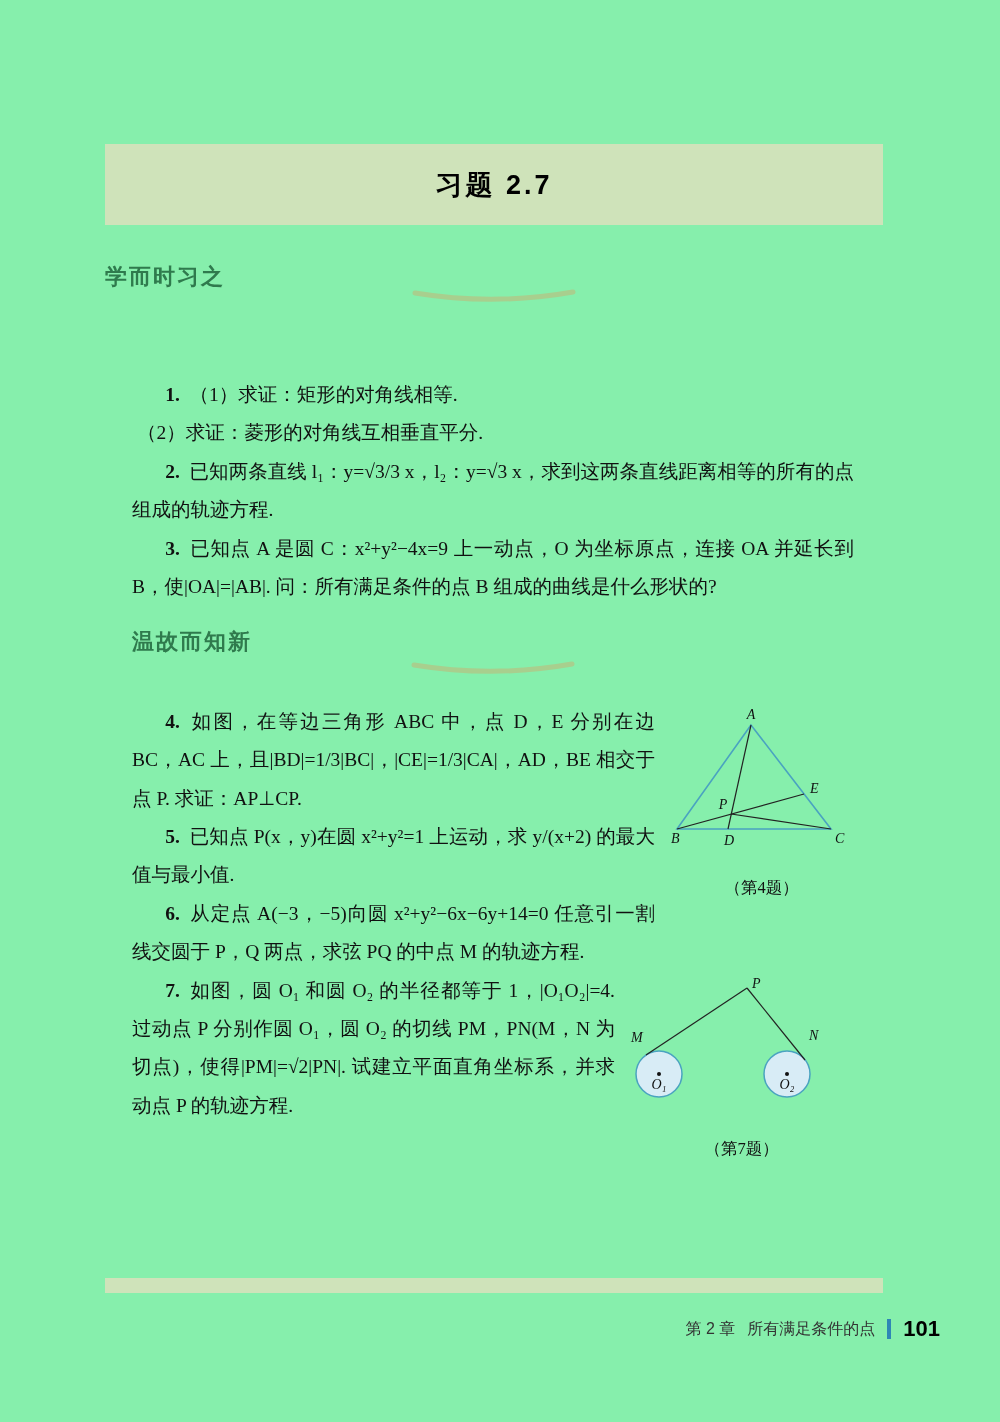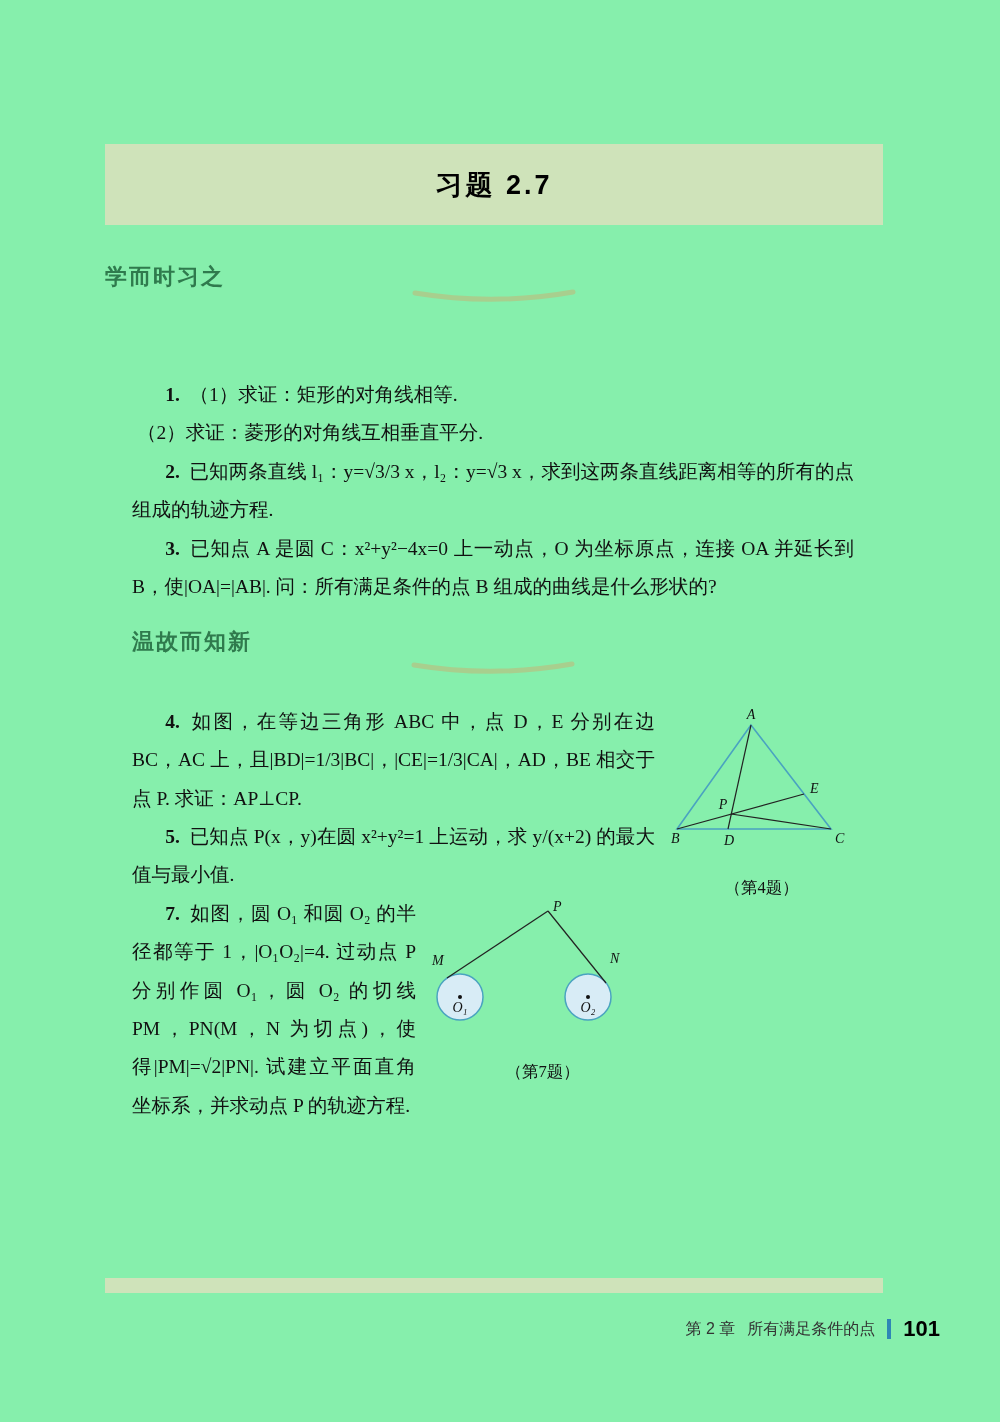--- a/index.html
+++ b/index.html
@@ -63,21 +63,21 @@
 
     <p class="prob small-indent">
       <span>（2）求证：菱形的对角线互相垂直平分.</span>
     </p>
 
     <p class="prob">
       <b class="pnum">2.</b><span>已知两条直线 l₁：y=√3/3 x，l₂：y=√3 x，求到这两条直线距离相等的所有的点组成的轨迹方程.</span>
     </p>
 
     <p class="prob">
-      <b class="pnum">3.</b><span>已知点 A 是圆 C：x²+y²−4x=0 上一动点，O 为坐标原点，连接 OA 并延长到 B，使|OA|=|AB|. 问：所有满足条件的点 B 组成的曲线是什么形状的?</span>
+      <b class="pnum">3.</b><span>已知点 A 是圆 C：x²+y²−4x=9 上一动点，O 为坐标原点，连接 OA 并延长到 B，使|OA|=|AB|. 问：所有满足条件的点 B 组成的曲线是什么形状的?</span>
     </p>
 
     <div class="sec-head sec2">
       <span class="txt">温故而知新</span>
       <svg width="170" height="16" viewBox="0 0 170 16">
         <path d="M6 4 Q 85 17 164 3" stroke="#a8cf8e" stroke-width="5" fill="none" stroke-linecap="round"></path>
       </svg>
     </div>
 
     <div class="fig">
@@ -97,20 +97,23 @@
     </div>
 
     <p class="prob">
       <b class="pnum">4.</b><span>如图，在等边三角形 ABC 中，点 D，E 分别在边 BC，AC 上，且|BD|=1/3|BC|，|CE|=1/3|CA|，AD，BE 相交于点 P. 求证：AP⊥CP.</span>
     </p>
 
     <p class="prob">
       <b class="pnum">5.</b><span>已知点 P(x，y)在圆 x²+y²=1 上运动，求 y/(x+2) 的最大值与最小值.</span>
     </p>
 
+    <p class="prob">
+      <b class="pnum">6.</b><span>从定点 A(−3，−5)向圆 x²+y²−6x−6y+14=0 任意引一割线交圆于 P，Q 两点，求弦 PQ 的中点 M 的轨迹方程.</span>
+    </p>
 
     <div class="fig">
       <svg width="225" height="142" viewBox="0 0 225 142">
         <circle cx="30" cy="98" r="23" fill="#d8ecf6" stroke="#4aa3c0" stroke-width="1.5"></circle>
         <circle cx="158" cy="98" r="23" fill="#d8ecf6" stroke="#4aa3c0" stroke-width="1.5"></circle>
         <line x1="118" y1="12" x2="17" y2="79" stroke="#222" stroke-width="1.2"></line>
         <line x1="118" y1="12" x2="176" y2="84" stroke="#222" stroke-width="1.2"></line>
         <circle cx="30" cy="98" r="2" fill="#111"></circle>
         <circle cx="158" cy="98" r="2" fill="#111"></circle>
         <text x="123" y="12" text-anchor="start">P</text>

